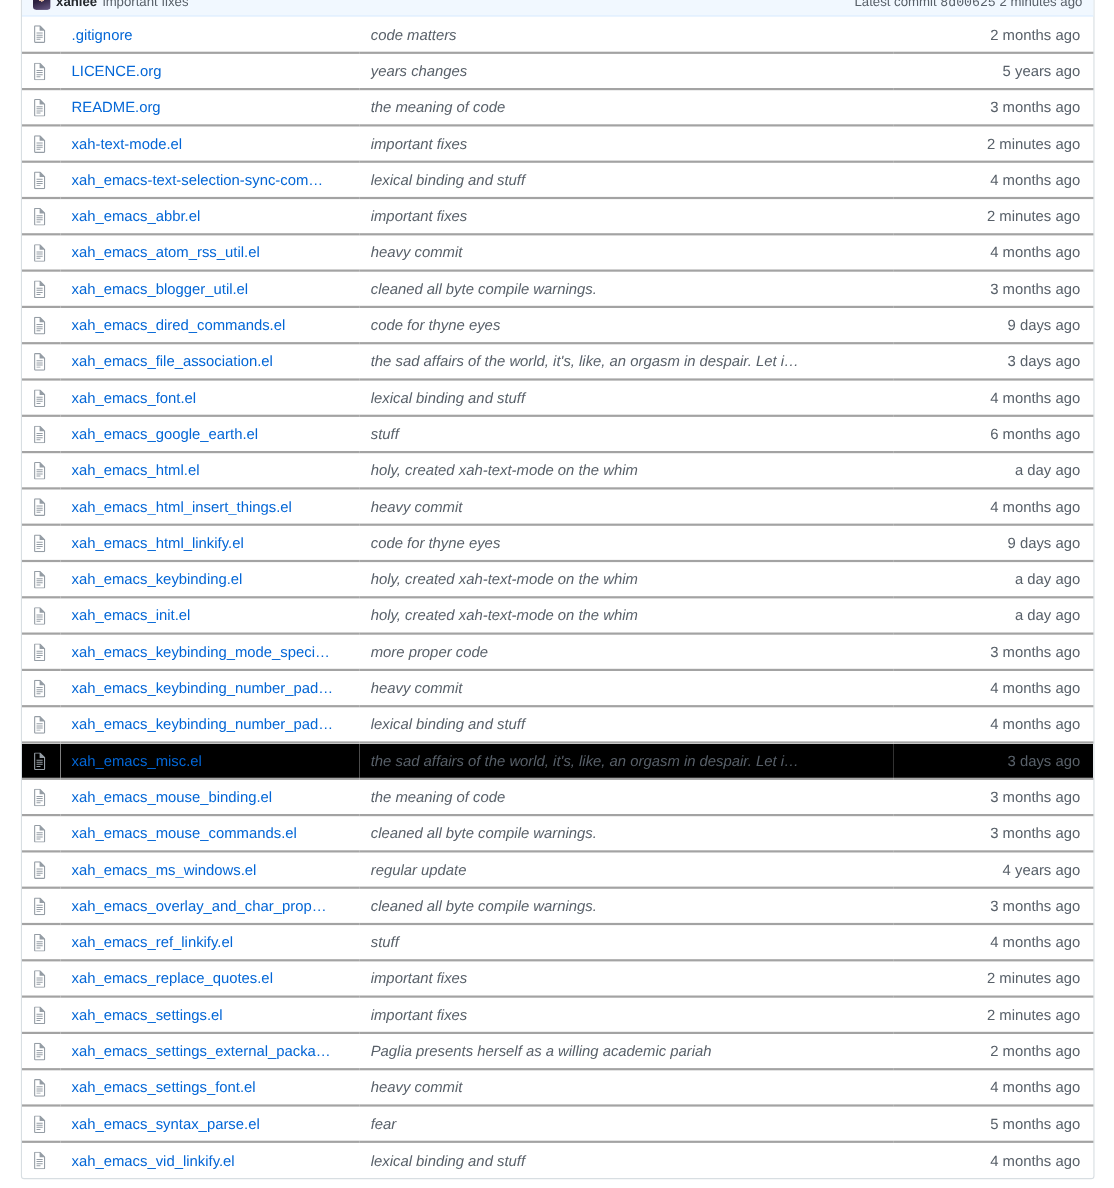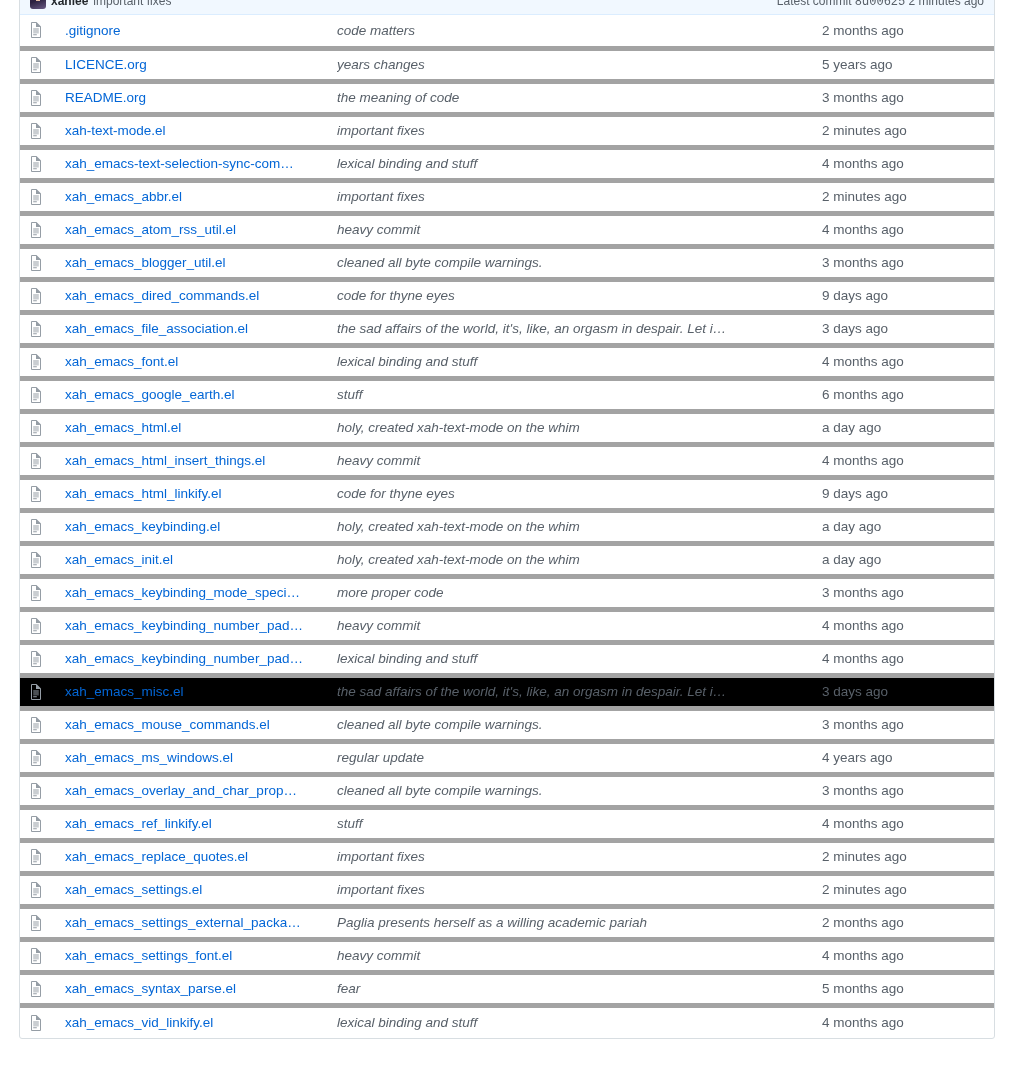--- a/index.html
+++ b/index.html
@@ -78,21 +78,21 @@
   }
 
   
   .file-table {
     width: 100%;
     border-collapse: collapse;
     table-layout: fixed;
   }
   .file-table tr {
     height: 33px;
-    border-top: 5px solid #a3a3a3;
+    border-top: 2px solid #a3a3a3;
   }
   .file-table tr:first-child {
     border-top: none;
   }
   .file-table tr.row-hover {
     background: #000000;
   }
   .file-table td {
     padding: 0 10px;
     vertical-align: middle;
@@ -110,21 +110,21 @@
     width: 252px;
     margin-top: 32px;
   }
   .col-msg {
     width: auto;
     color: #586069;
     font-style: italic;
   }
   .col-age {
     width: 160px;
-    text-align: left;
+    text-align: right;
     color: #586069;
     font-size: 13px;
     padding-right: 12px !important;
   }
   .file-icon {
     display: block;
     width: 14px;
     height: 16px;
   }
   .file-link {
@@ -436,20 +436,33 @@
             <a class="msg-link" href="#">the sad affairs of the world, it's, like, an orgasm in despair. Let i…</a>
           </td>
           <td class="col-age">3 days ago</td>
         </tr>
         <tr>
           <td class="col-icon"><span><svg class="file-icon" viewBox="0 0 12 16" aria-hidden="true">
                 <path fill="#959da5" d="M6.5 0H2a1 1 0 0 0-1 1v14a1 1 0 0 0 1 1h8a1 1 0 0 0 1-1V4.5L6.5 0zM10 15H2V1h4v4h4v10z"></path>
                 <path fill="#959da5" d="M3.2 6.6h5.6v.9H3.2zM3.2 8.5h5.6v.9H3.2zM3.2 10.4h5.6v.9H3.2zM3.2 12.3h3.6v.9H3.2z"></path>
               </svg></span></td>
           <td class="col-name">
+            <a class="file-link" href="#">xah_emacs_mouse_binding.el</a>
+          </td>
+          <td class="col-msg">
+            <a class="msg-link" href="#">the meaning of code</a>
+          </td>
+          <td class="col-age">3 months ago</td>
+        </tr>
+        <tr>
+          <td class="col-icon"><span><svg class="file-icon" viewBox="0 0 12 16" aria-hidden="true">
+                <path fill="#959da5" d="M6.5 0H2a1 1 0 0 0-1 1v14a1 1 0 0 0 1 1h8a1 1 0 0 0 1-1V4.5L6.5 0zM10 15H2V1h4v4h4v10z"></path>
+                <path fill="#959da5" d="M3.2 6.6h5.6v.9H3.2zM3.2 8.5h5.6v.9H3.2zM3.2 10.4h5.6v.9H3.2zM3.2 12.3h3.6v.9H3.2z"></path>
+              </svg></span></td>
+          <td class="col-name">
             <a class="file-link" href="#">xah_emacs_mouse_commands.el</a>
           </td>
           <td class="col-msg">
             <a class="msg-link" href="#">cleaned all byte compile warnings.</a>
           </td>
           <td class="col-age">3 months ago</td>
         </tr>
         <tr>
           <td class="col-icon"><span><svg class="file-icon" viewBox="0 0 12 16" aria-hidden="true">
                 <path fill="#959da5" d="M6.5 0H2a1 1 0 0 0-1 1v14a1 1 0 0 0 1 1h8a1 1 0 0 0 1-1V4.5L6.5 0zM10 15H2V1h4v4h4v10z"></path>

